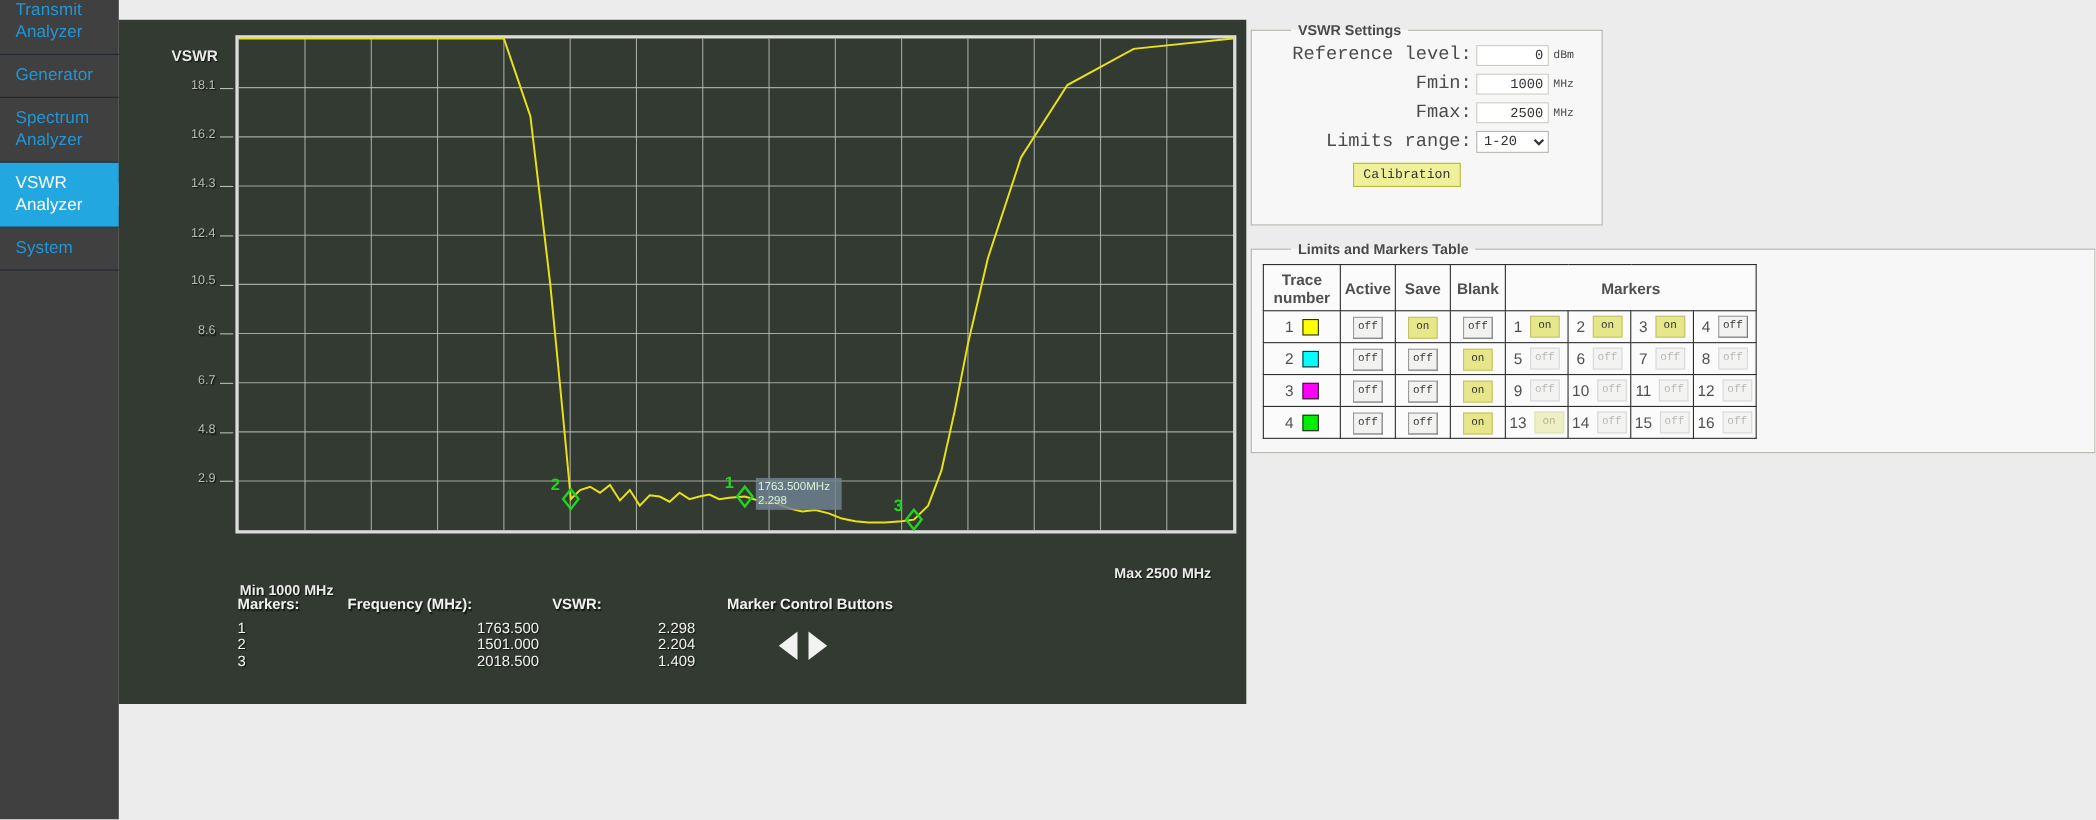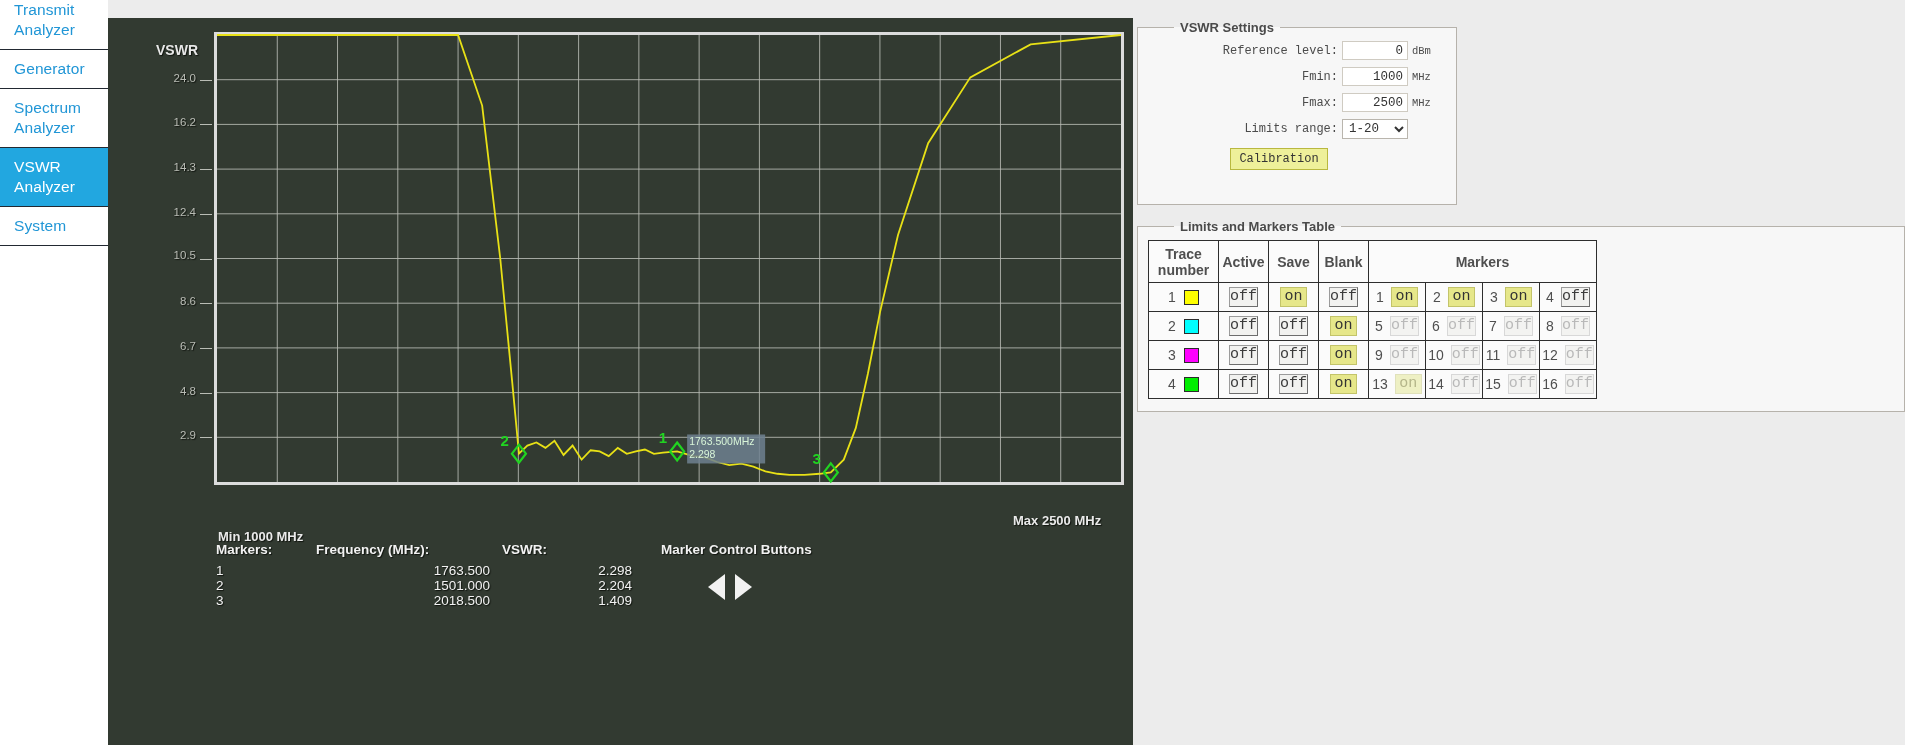--- a/index.html
+++ b/index.html
@@ -9,21 +9,21 @@
     width: 1905px; height: 745px;
     background: #ececec;
     font-family: "Liberation Sans", sans-serif;
     overflow: hidden;
   }
   #app { position: relative; width: 1905px; height: 745px; background: #ececec; }
 
   
   #sidebar {
     position: absolute; left: 0; top: 0; width: 108px; height: 745px;
-    background: #ffffff;
+    background: #404040;
   }
   .nav-item {
     position: relative;
     padding: 9px 10px 9px 14px;
     color: #2196d6;
     font-size: 15.5px;
     line-height: 20px;
     border-bottom: 1px solid #222932;
     cursor: pointer;
     letter-spacing: .1px;
@@ -38,21 +38,21 @@
     position: absolute;
     right: -11px; top: 50%; transform: translateY(-50%);
     border-top: 11px solid transparent;
     border-bottom: 11px solid transparent;
     border-left: 11px solid #ececec;
   }
 
   
   #chart-panel {
     position: absolute; left: 108px; top: 18px;
-    width: 1025px; height: 727px;
+    width: 1025px; height: 622px;
     background: #323a31;
   }
   #chart-title {
     position: absolute; left: 48px; top: 24px;
     color: #e8e8e8; font-size: 14px; font-weight: bold;
     text-shadow: 1px 1px 1px #11150f;
   }
   #plot-wrap {
     position: absolute; left: 106px; top: 14px;
     width: 910px; height: 453px;
@@ -125,21 +125,21 @@
     padding: 0 6px; margin-left: 26px;
   }
   #settings-panel { width: 320px; height: 185px; }
 
   .frm-row {
     display: flex; align-items: center; justify-content: flex-end;
     margin: 0 0 7px 0;
   }
   .frm-label {
     font-family: "Liberation Mono", monospace;
-    font-size: 12px; color: #4b4b4b; margin-right: 4px;
+    font-size: 17px; color: #4b4b4b; margin-right: 4px;
     white-space: nowrap;
   }
   .frm-input {
     width: 66px; height: 19px;
     border: 1px solid #cfcbc2; background: #ffffff;
     font-family: "Liberation Mono", monospace;
     font-size: 12.5px; color: #333;
     text-align: right; padding: 0 4px;
     line-height: 17px;
   }
@@ -177,21 +177,21 @@
   }
   table.mk th { font-weight: bold; height: 42px; }
   table.mk td { height: 29px; }
   .c-trace { width: 70px; }
   .c-ctl   { width: 50px; }
   .c-mk    { width: 57px; }
   .trace-cell { display: flex; align-items: center; justify-content: center; gap: 8px; }
   .swatch { width: 15px; height: 15px; border: 1px solid #2b2b2b; display: inline-block; }
   .tbtn {
     font-family: "Liberation Mono", monospace;
-    font-size: 15px; line-height: 12px;
+    font-size: 10px; line-height: 12px;
     padding: 3px 0; cursor: pointer; display: inline-block;
     min-width: 27px;
   }
   .tbtn.off {
     background: #f2f2f0; color: #3b3b3b;
     border: 1px solid #9b9b9b;
     border-right-color: #6d6d6d; border-bottom-color: #6d6d6d;
   }
   .tbtn.on {
     background: #e6e78a; color: #333;
@@ -260,21 +260,21 @@
             <text x="294.93600000000004" y="413.67431578947367" fill="#21d421" font-size="15" font-weight="bold" font-family="&quot;Liberation Sans&quot;, sans-serif" text-anchor="end">2</text>
             <path d="M 616.816 431.37773684210526 L 623.816 440.37773684210526 L 616.816 449.37773684210526 L 609.816 440.37773684210526 Z" fill="none" stroke="#21d421" stroke-width="2.2"></path>
             <text x="606.816" y="432.37773684210526" fill="#21d421" font-size="15" font-weight="bold" font-family="&quot;Liberation Sans&quot;, sans-serif" text-anchor="end">3</text>
           </g>
           <g>
             <rect x="473.136" y="402.4628421052632" width="78" height="29" fill="#6e8190" opacity="0.85"></rect>
             <text x="475.136" y="413.4628421052632" fill="#d8f5d8" font-size="10.5" font-family="&quot;Liberation Sans&quot;, sans-serif">1763.500MHz</text>
             <text x="475.136" y="426.4628421052632" fill="#d8f5d8" font-size="10.5" font-family="&quot;Liberation Sans&quot;, sans-serif">2.298</text>
           </g>
         </svg>
-    <div class="ytick" style="left: -58px; top: 39.7px;">24.0</div>
+    <div class="ytick" style="left: -58px; top: 39.7px;">18.1</div>
         <div style="position: absolute; left: -14px; width: 12px; height: 1px; background: rgb(185, 188, 181); top: 47.7px;"></div>
         <div class="ytick" style="left: -58px; top: 84.4px;">16.2</div>
         <div style="position: absolute; left: -14px; width: 12px; height: 1px; background: rgb(185, 188, 181); top: 92.4px;"></div>
         <div class="ytick" style="left: -58px; top: 129.1px;">14.3</div>
         <div style="position: absolute; left: -14px; width: 12px; height: 1px; background: rgb(185, 188, 181); top: 137.1px;"></div>
         <div class="ytick" style="left: -58px; top: 173.8px;">12.4</div>
         <div style="position: absolute; left: -14px; width: 12px; height: 1px; background: rgb(185, 188, 181); top: 181.8px;"></div>
         <div class="ytick" style="left: -58px; top: 217px;">10.5</div>
         <div style="position: absolute; left: -14px; width: 12px; height: 1px; background: rgb(185, 188, 181); top: 226.5px;"></div>
         <div class="ytick" style="left: -58px; top: 263.2px;">8.6</div>

